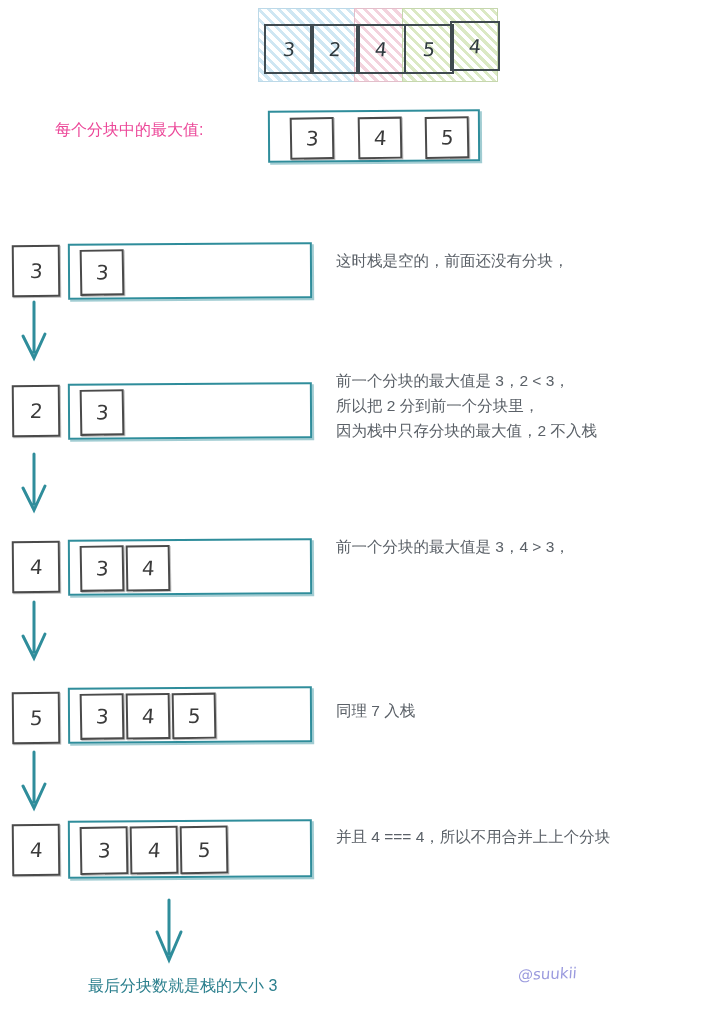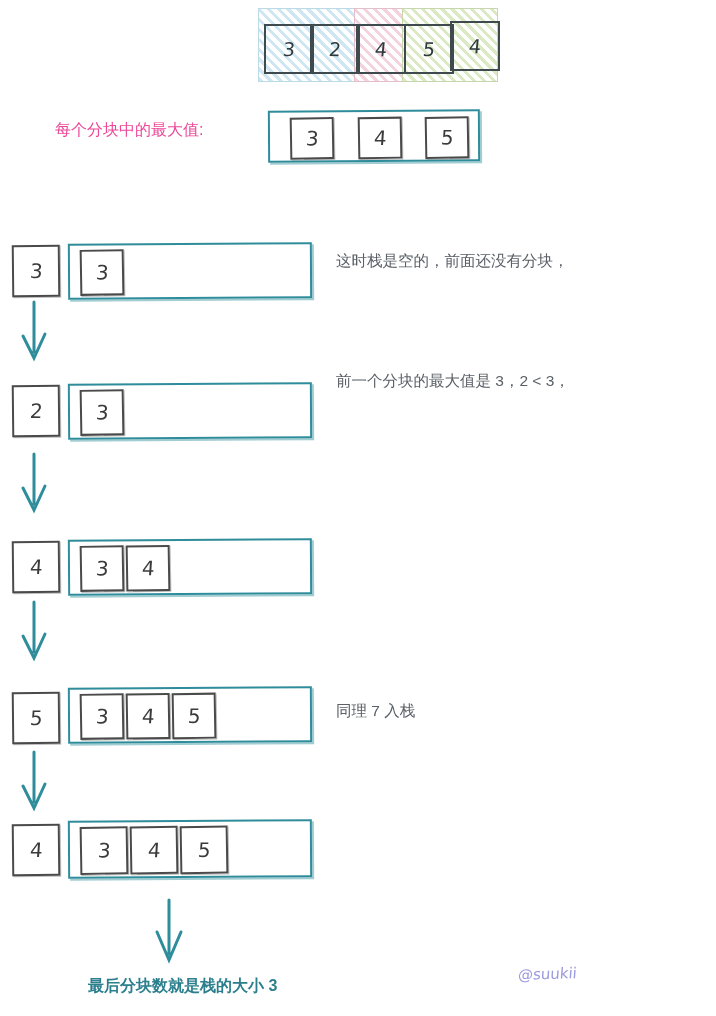--- a/index.html
+++ b/index.html
@@ -118,38 +118,41 @@
 <div class="cell" style="left:12px;top:385px;width:44px;height:48px;">
   <span class="glyph">2</span>
 </div>
 <div class="stackbox lean" style="left:68px;top:383px;width:240px;height:52px;">
   <div class="cell" style="left:10px;top:4px;width:40px;height:42px;">
       <span class="glyph">3</span>
     </div>
 </div>
 <div class="note" style="left:336px;top:368px;">
   <div>前一个分块的最大值是 3，2 &lt; 3，</div>
+  <div>所以把 2 分到前一个分块里，</div>
+  <div>因为栈中只存分块的最大值，2 不入栈</div>
 </div>
 
 <svg class="arrow" style="left:14px;top:452px;" width="46" height="66">
   <path d="M20 2 L20 52 M9 36 L20 58 L31 34" stroke="#2f8d9b" stroke-width="3" fill="none" stroke-linecap="round"></path>
 </svg>
 
 <div class="cell" style="left:12px;top:541px;width:44px;height:48px;">
   <span class="glyph">4</span>
 </div>
 <div class="stackbox lean" style="left:68px;top:539px;width:240px;height:52px;">
   <div class="cell" style="left:10px;top:4px;width:40px;height:42px;">
       <span class="glyph">3</span>
     </div>
   <div class="cell" style="left:56px;top:4px;width:40px;height:42px;">
       <span class="glyph">4</span>
     </div>
 </div>
 <div class="note" style="left:336px;top:534px;">
+  <div>前一个分块的最大值是 3，4 &gt; 3，</div>
 </div>
 
 <svg class="arrow" style="left:14px;top:600px;" width="46" height="66">
   <path d="M20 2 L20 52 M9 36 L20 58 L31 34" stroke="#2f8d9b" stroke-width="3" fill="none" stroke-linecap="round"></path>
 </svg>
 
 <div class="cell" style="left:12px;top:692px;width:44px;height:48px;">
   <span class="glyph">5</span>
 </div>
 <div class="stackbox lean" style="left:68px;top:687px;width:240px;height:52px;">
@@ -179,20 +182,21 @@
       <span class="glyph">3</span>
     </div>
   <div class="cell" style="left:60px;top:4px;width:44px;height:44px;">
       <span class="glyph">4</span>
     </div>
   <div class="cell" style="left:110px;top:4px;width:44px;height:44px;">
       <span class="glyph">5</span>
     </div>
 </div>
 <div class="note" style="left:336px;top:824px;">
+  <div>并且 4 === 4，所以不用合并上上个分块</div>
 </div>
 
 <svg class="arrow" style="left:145px;top:898px;" width="54" height="68">
   <path d="M24 2 L24 56 M12 34 L24 62 L36 34" stroke="#2f8d9b" stroke-width="3" fill="none" stroke-linecap="round"></path>
 </svg>
 
-<div id="final-text" style="left:88px;top:976px;font-weight:bold;">最后分块数就是栈的大小 3</div>
+<div id="final-text" style="left:88px;top:976px;">最后分块数就是栈的大小 3</div>
 <div id="watermark" style="left:518px;top:965px;">@suukii</div>
 
 </body></html>

